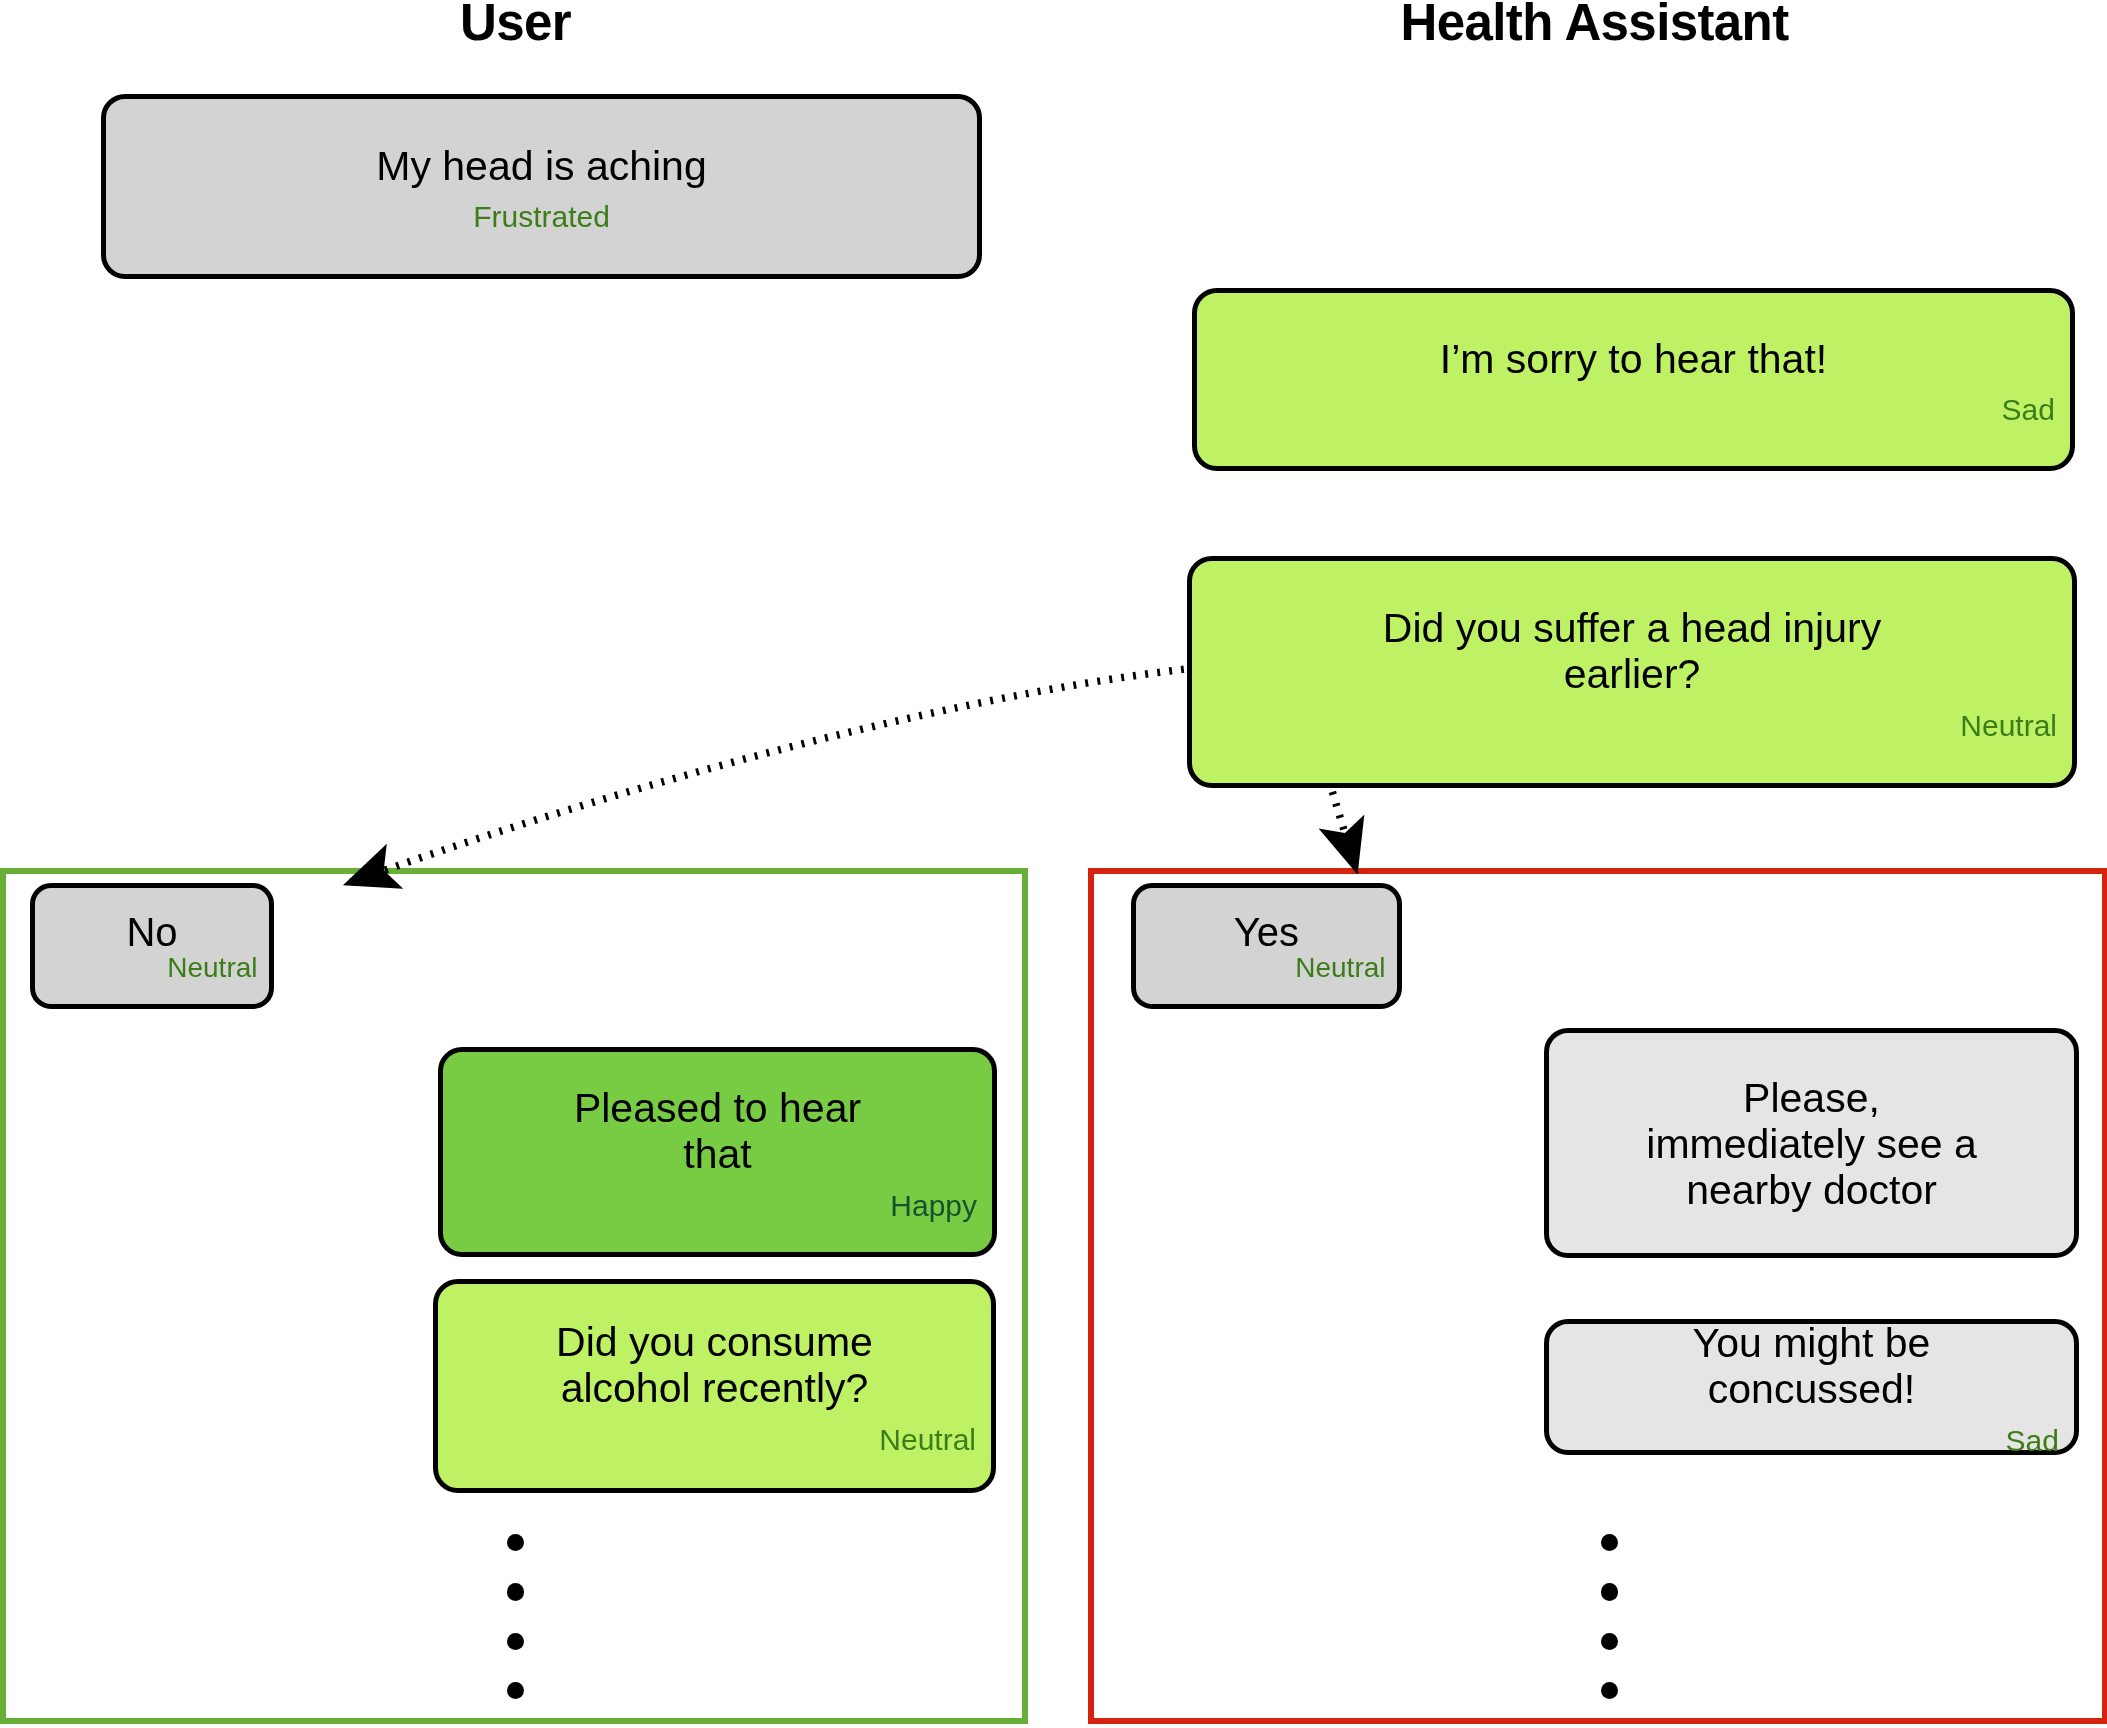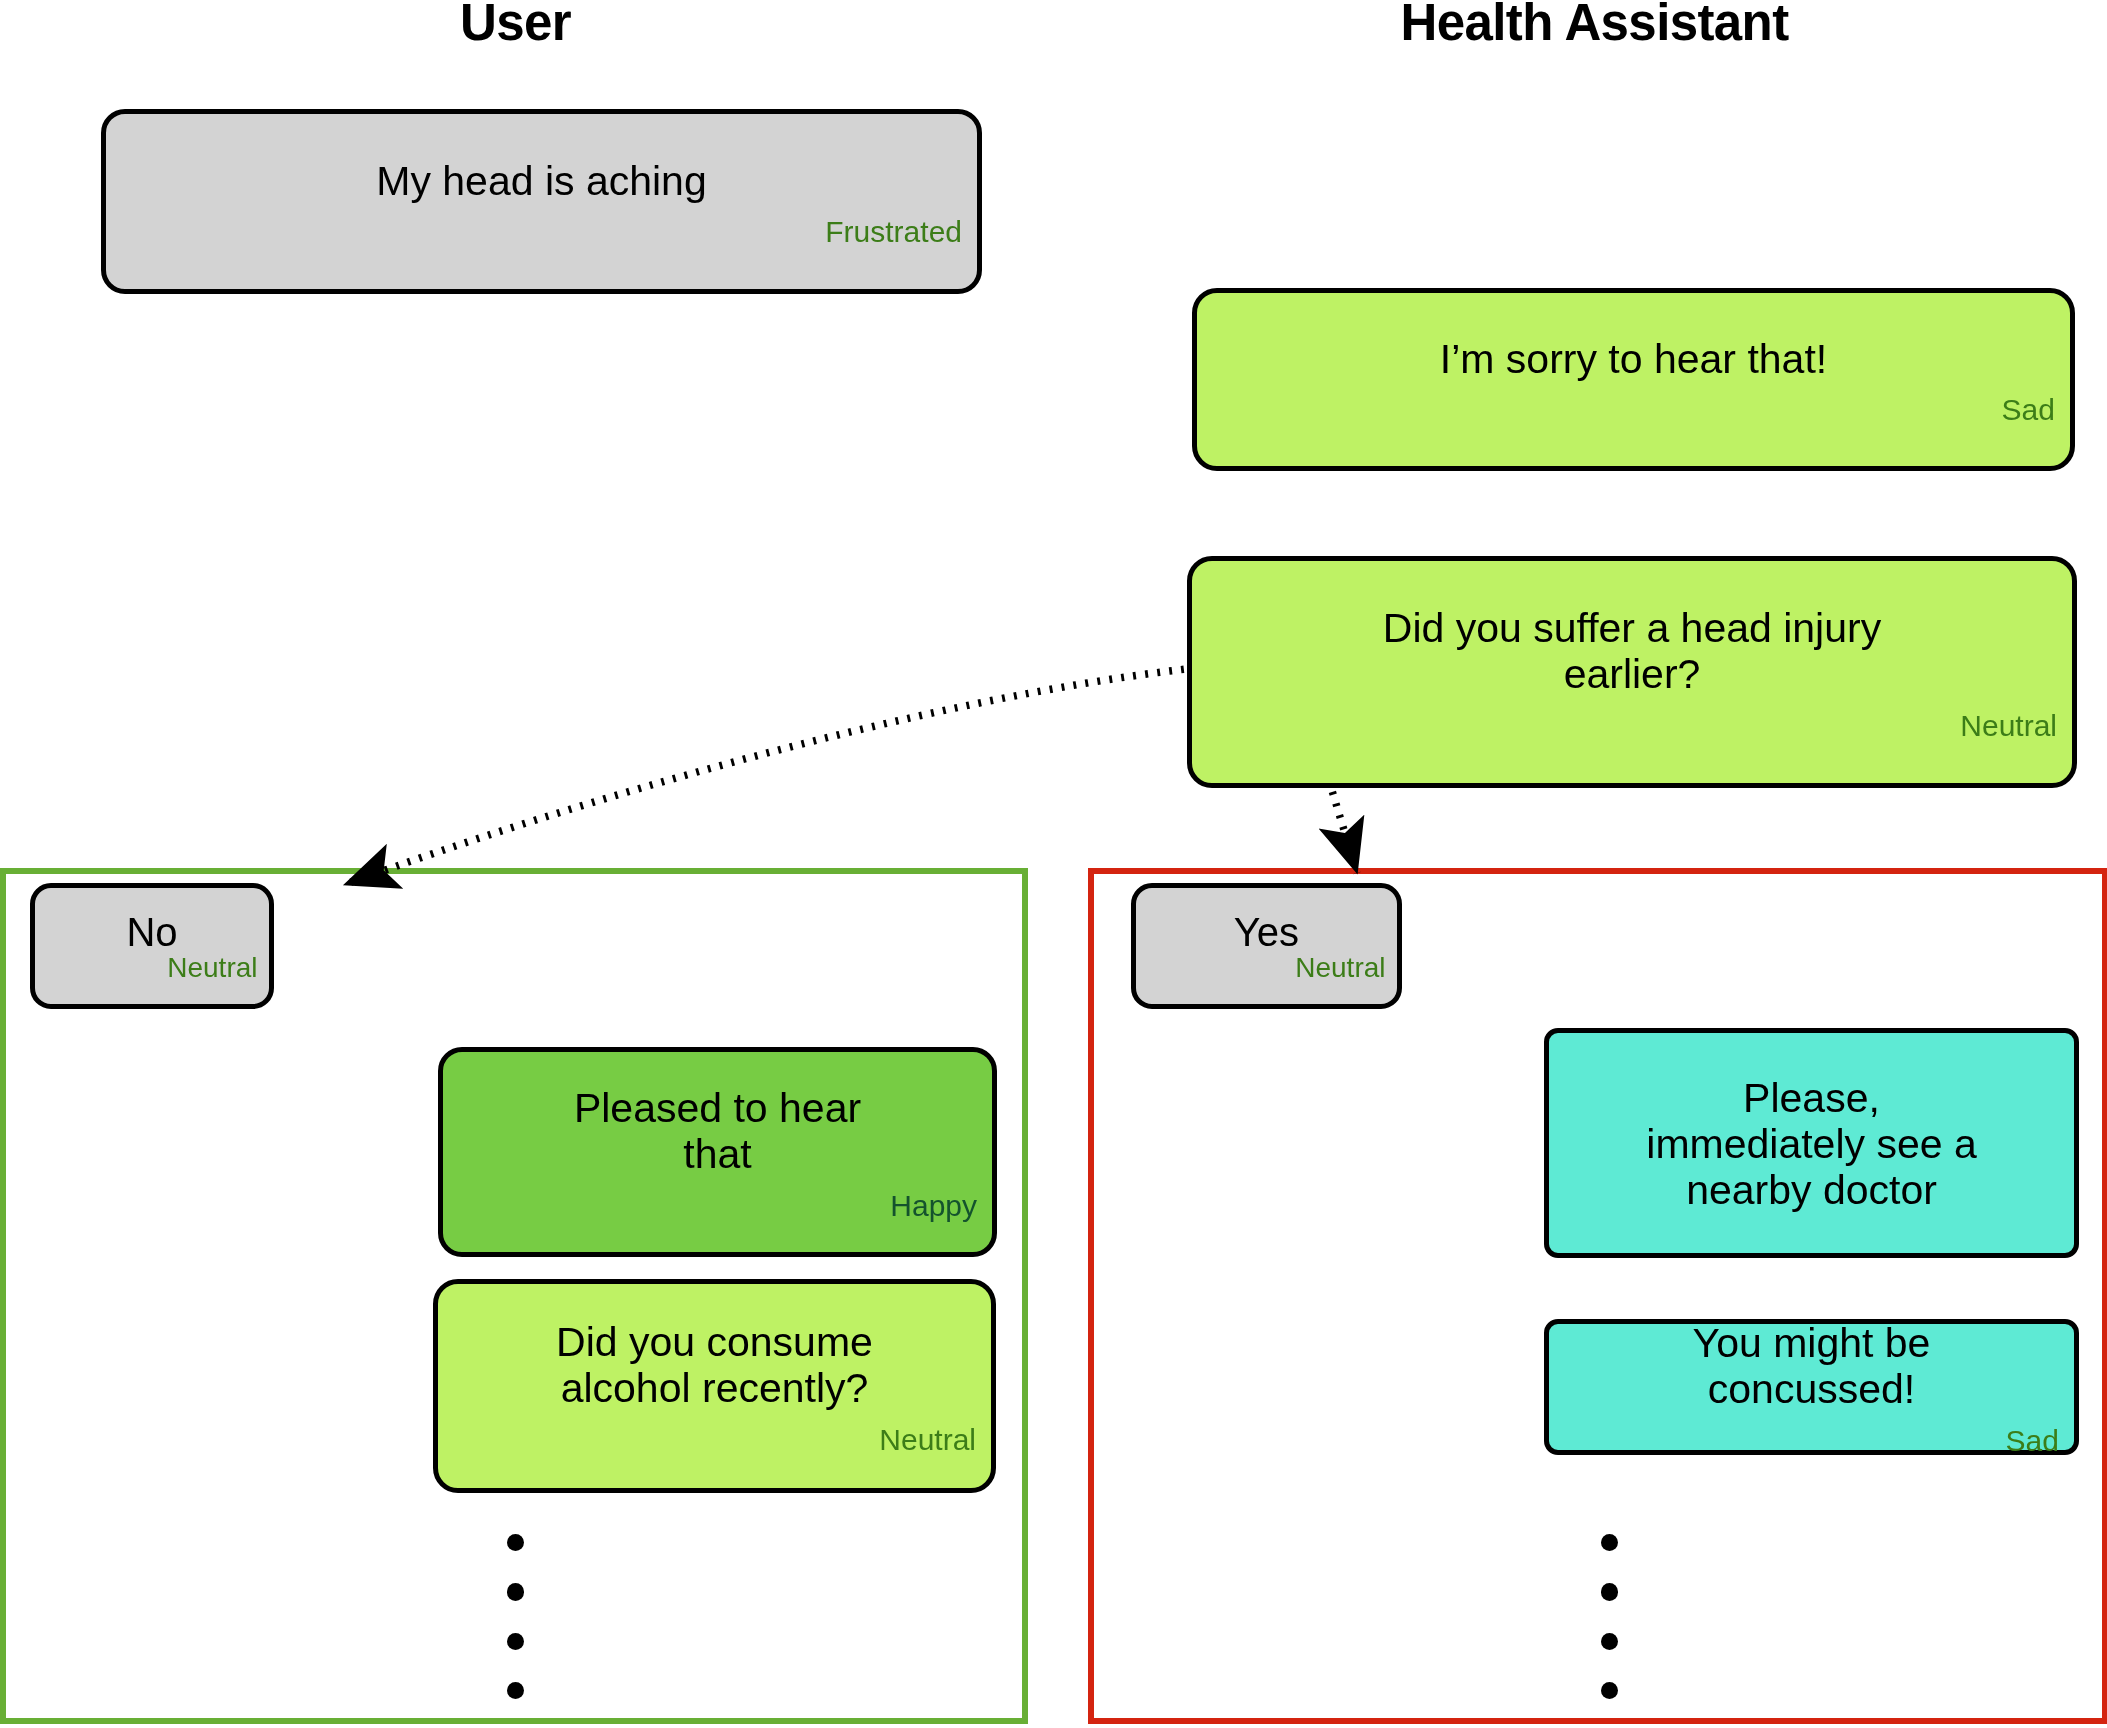--- a/index.html
+++ b/index.html
@@ -35,25 +35,25 @@
   }
   
   .bubble.compact{padding:5.8px 11.5px 5.8px 11.5px;border-radius:21px;}
   .bubble.compact .btext{font-size:40px;}
   .bubble.compact .emo{font-size:28px;margin-top:-2.3px;}
 
   .fill-gray{background:#D3D3D3;}
   .fill-white{background:#bef264;border-radius:25px;}
   .fill-green{background:#77CC44;}
   .fill-green .emo{color:#14532d;}
-  .fill-red{background:#5eead4;border-radius:14px;}
+  .fill-red{background:#e5e5e5;}
   .fill-red .emo{color:#3C7D18;}
 
   
-  #b-head-aching   {left:101px; top:109px;  width:881px;height:185px;}
+  #b-head-aching   {left:101px; top:94px;  width:881px;height:185px;align-items:center;}
   #b-sorry         {left:1192px;top:288px;  width:883px;height:183px;}
   #b-head-injury   {left:1187px;top:556px;  width:890px;height:232px;}
 
   #b-no            {left:30px;  top:883px; width:244px; height:126px;}
   #b-pleased       {left:438px; top:1047px; width:559px; height:210px;}
   #b-alcohol       {left:433px; top:1279px; width:563px; height:214px;justify-content:center;}
 
   #b-yes           {left:1131px;top:883px; width:271px; height:126px;}
   #b-doctor        {left:1544px;top:1028px; width:535px; height:230px;}
   #b-concussed     {left:1544px;top:1319px; width:535px; height:136px;}

